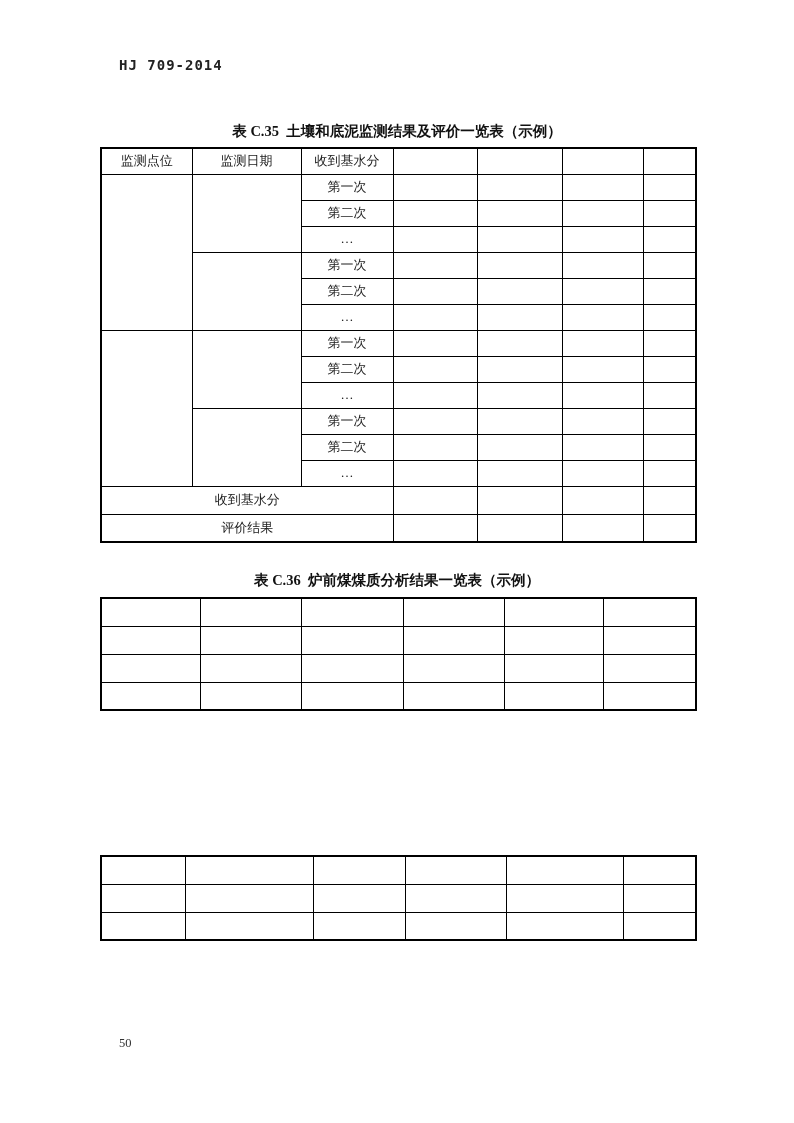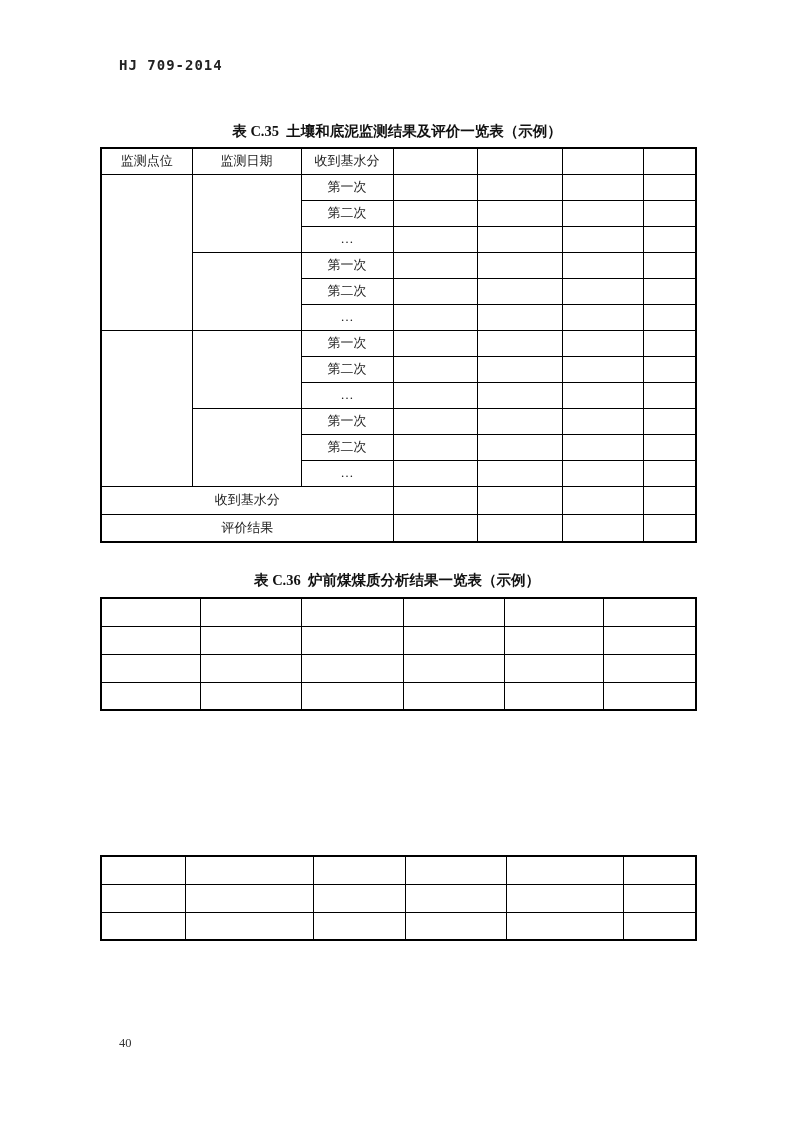--- a/index.html
+++ b/index.html
@@ -251,15 +251,15 @@
       <td></td>
           <td></td>
       <td></td>
           <td></td>
       <td></td>
           <td></td>
     </tr>
   </tbody>
     </table>
 
-  <div class="pageno">40</div>
+  <div class="pageno">50</div>
 
 </div>
 
 </body></html>

